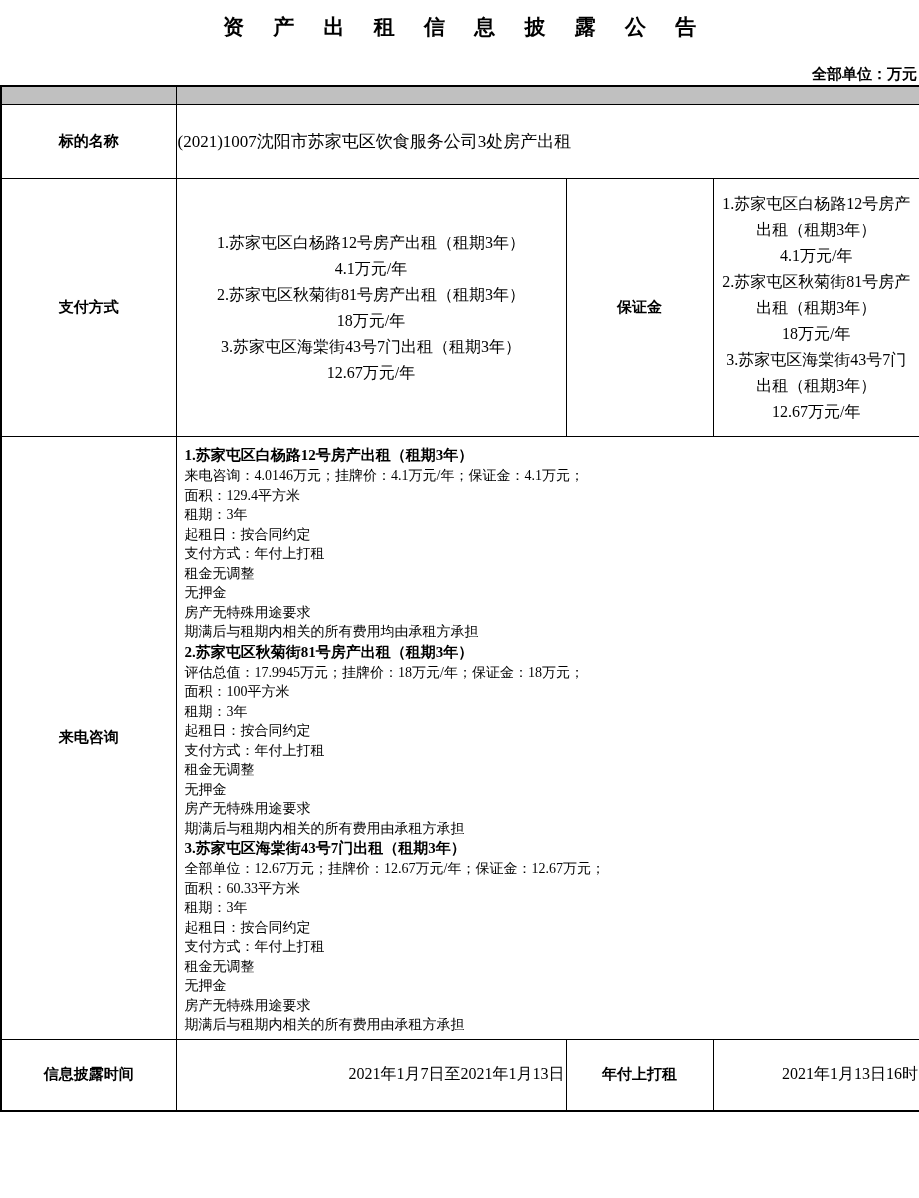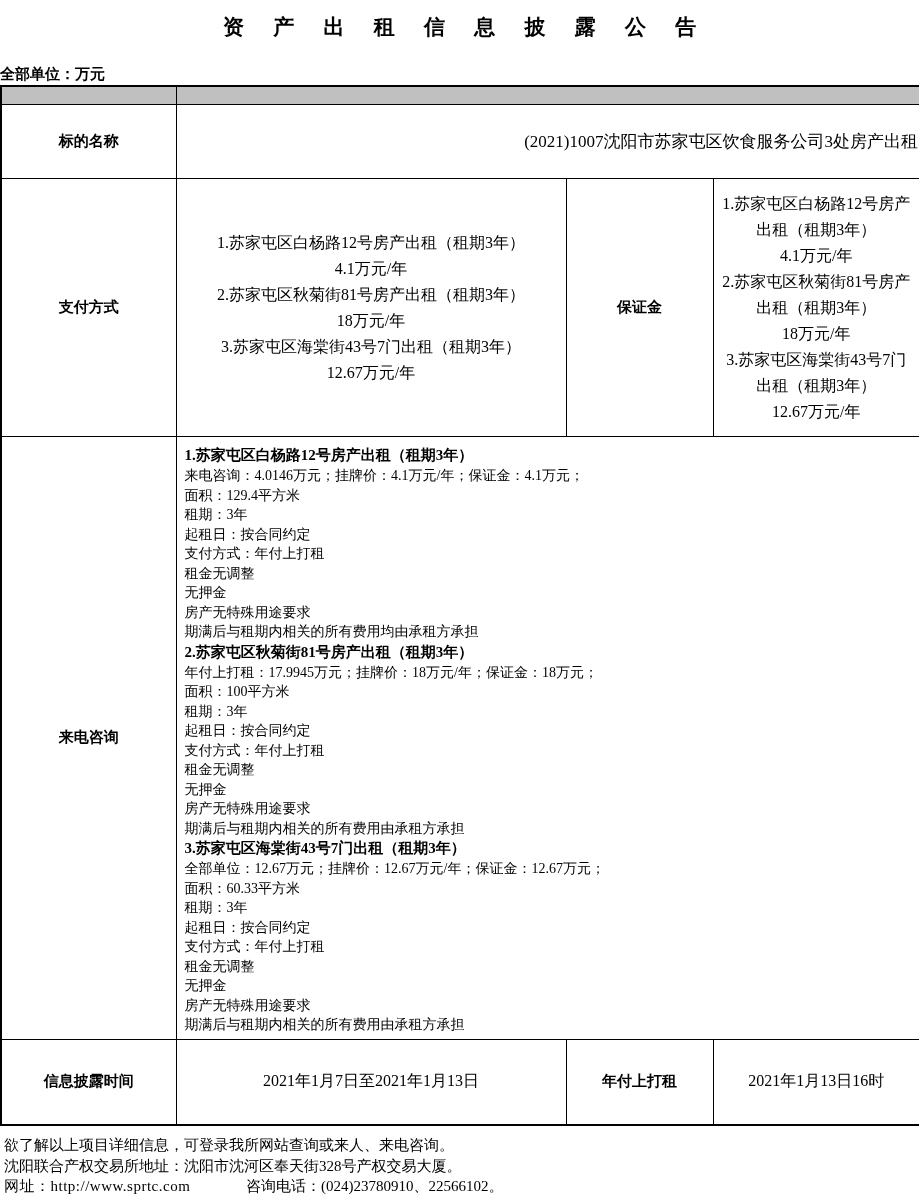--- a/index.html
+++ b/index.html
@@ -23,20 +23,21 @@
     font-size: 21px;
     font-weight: bold;
     letter-spacing: 12px;
     text-indent: 12px; 
     white-space: nowrap;
   }
   .unit-note {
     margin-top: 24px;
     margin-bottom: 1px;
     padding-right: 2px;
+    text-align: right;
     font-size: 15px;
     font-weight: bold;
   }
   table.main-table {
     width: 919px;
     border-collapse: collapse;
     table-layout: fixed;
     border: 2px solid #000;
   }
   table.main-table td {
@@ -48,47 +49,47 @@
   tr.gray-row td {
     background: #c0c0c0;
     height: 15px;
   }
   td.label-cell {
     text-align: center;
     font-weight: bold;
     font-size: 15px;
   }
   td.center-cell {
-    text-align: right;
+    text-align: left;
     font-size: 17px;
   }
   tr.row-name   { height: 74px; }
   tr.row-price  { height: 258px; }
   tr.row-desc   { height: 599px; }
-  tr.row-dates  { height: 86px; }
+  tr.row-dates  { height: 72px; }
   td.price-cell {
     text-align: center;
     font-size: 16px;
     line-height: 26px;
     padding: 2px 6px;
   }
   td.desc-cell {
     vertical-align: top;
     text-align: left;
     font-size: 14px;
     line-height: 19.5px;
     padding: 8px 8px 4px 8px;
   }
   td.desc-cell .desc-heading {
     font-weight: bold;
     font-size: 15px;
     line-height: 21px;
   }
   td.date-cell {
-    text-align: center;
+    text-align: right;
     font-size: 16px;
   }
   .footer {
     margin-top: 9px;
     padding-left: 4px;
     font-size: 15px;
     line-height: 20.5px;
   }
   .footer .urlpart { letter-spacing: 0.5px; }
   .footer .phonepart { margin-left: 52px; }
@@ -149,21 +150,21 @@
             <div>来电咨询：4.0146万元；挂牌价：4.1万元/年；保证金：4.1万元；</div>
             <div>面积：129.4平方米</div>
             <div>租期：3年</div>
             <div>起租日：按合同约定</div>
             <div>支付方式：年付上打租</div>
             <div>租金无调整</div>
             <div>无押金</div>
             <div>房产无特殊用途要求</div>
             <div>期满后与租期内相关的所有费用均由承租方承担</div>
             <div class="desc-heading">2.苏家屯区秋菊街81号房产出租（租期3年）</div>
-            <div>年付上打租：17.9945万元；挂牌价：18万元/年；保证金：18万元；</div>
+            <div>评估总值：17.9945万元；挂牌价：18万元/年；保证金：18万元；</div>
             <div>面积：100平方米</div>
             <div>租期：3年</div>
             <div>起租日：按合同约定</div>
             <div>支付方式：年付上打租</div>
             <div>租金无调整</div>
             <div>无押金</div>
             <div>房产无特殊用途要求</div>
             <div>期满后与租期内相关的所有费用由承租方承担</div>
             <div class="desc-heading">3.苏家屯区海棠街43号7门出租（租期3年）</div>
             <div>全部单位：12.67万元；挂牌价：12.67万元/年；保证金：12.67万元；</div>
@@ -180,22 +181,14 @@
 
     <tr class="row-dates">
       <td class="label-cell">信息披露时间</td>
       <td class="date-cell">2021年1月7日至2021年1月13日</td>
       <td class="label-cell">年付上打租</td>
       <td class="date-cell">2021年1月13日16时</td>
     </tr>
   </tbody>
     </table>
 
-  <div class="footer">
-    <div>欲了解以上项目详细信息，可登录我所网站查询或来人、来电咨询。</div>
-    <div>沈阳联合产权交易所地址：沈阳市沈河区奉天街328号产权交易大厦。</div>
-    <div>
-      <span class="urlpart">网址：http://www.sprtc.com</span>
-      <span class="phonepart">咨询电话：(024)23780910、22566102。</span>
-    </div>
-  </div>
 
 </div>
 
 </body></html>

